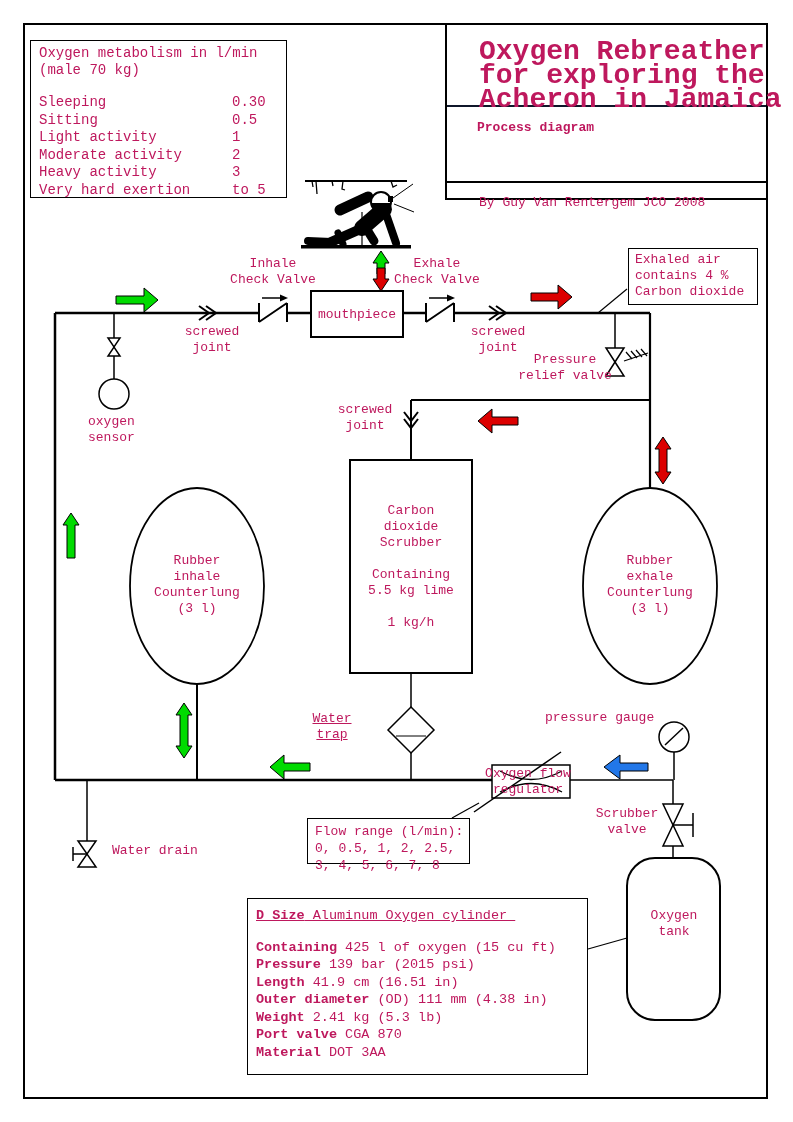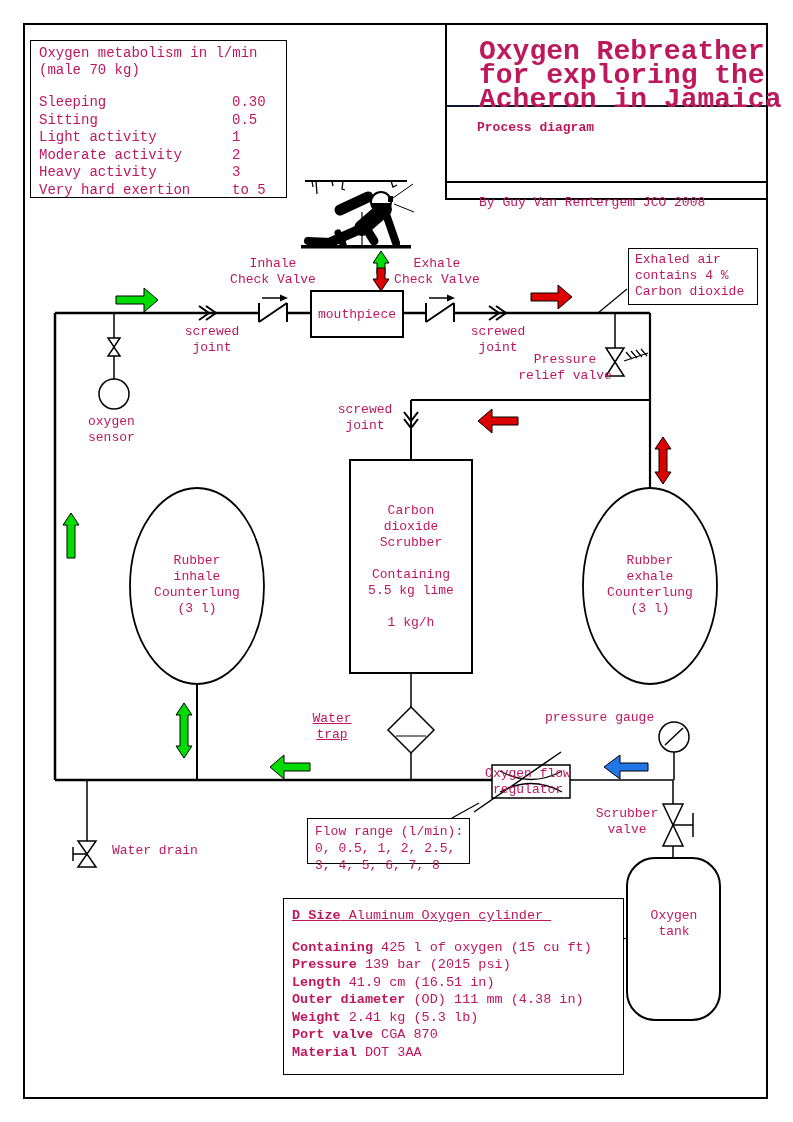--- a/index.html
+++ b/index.html
@@ -21,21 +21,21 @@
   #title-block{left:445px;top:23px;width:323px;height:177px;border-width:2px;}
   #tb-title{white-space:pre;font-weight:bold;font-size:28px;line-height:24px;padding:15px 6px 0 32px;height:80px;box-sizing:border-box;}
   #tb-sub{border-top:2px solid #0f172a;font-weight:bold;font-size:13px;padding:13px 6px 0 30px;height:40px;box-sizing:border-box;}
   #tb-by{border-top:2px solid #000;font-size:13px;padding:12px 6px 0 32px;height:41px;box-sizing:border-box;margin-top:36px;}
   
   #exhaled-air{left:628px;top:248px;width:130px;height:57px;border-width:1.5px;padding:3px 0 0 6px;
                font:13px/16px "Liberation Mono","DejaVu Sans Mono",monospace;white-space:pre;}
   #flow-range{left:307px;top:818px;width:163px;height:46px;border-width:1.5px;padding:4px 0 0 7px;
               font:13px/17px "Liberation Mono","DejaVu Sans Mono",monospace;white-space:pre;}
   #spec-box{left:247px;top:898px;width:341px;height:177px;border-width:1.5px;padding:8px 0 0 8px;
-            font:13.5px/17.5px "Liberation Mono","DejaVu Sans Mono",monospace;margin-left:36px;}
+            font:13.5px/17.5px "Liberation Mono","DejaVu Sans Mono",monospace;}
   #spec-title{text-decoration:underline;white-space:pre;margin-bottom:14px;}
   .spec-line{white-space:pre;}
   .spec-line b{font-weight:bold;}
 </style>
 </head>
 <body>
 
 <div id="page">
   <div id="page-border"></div>
 

